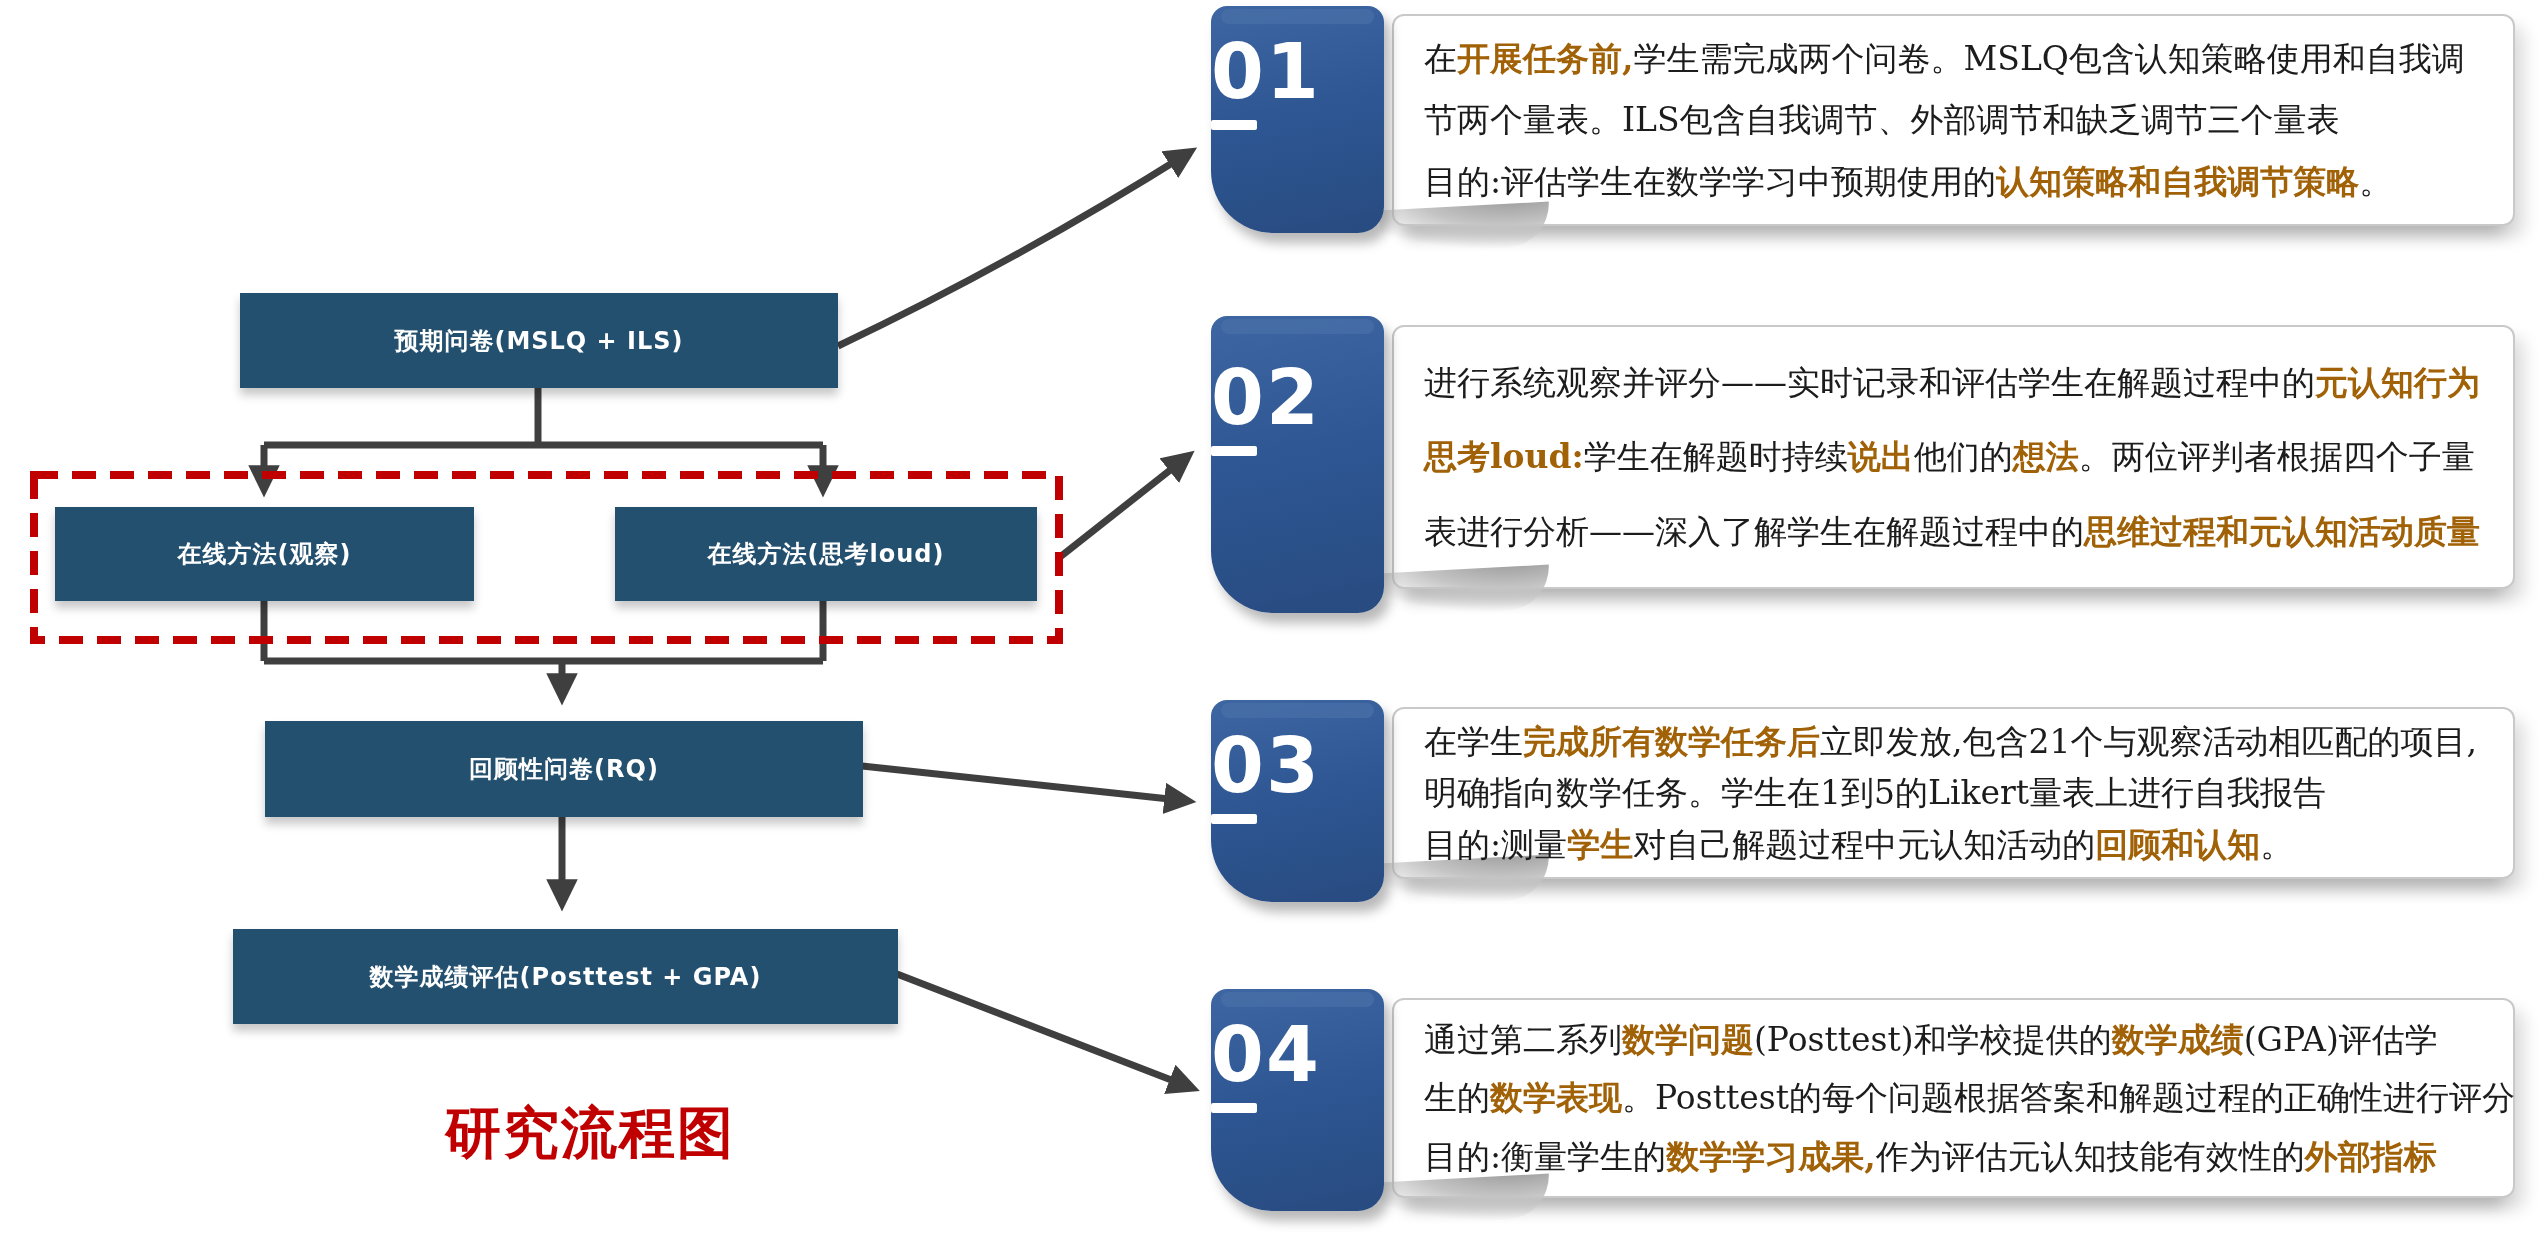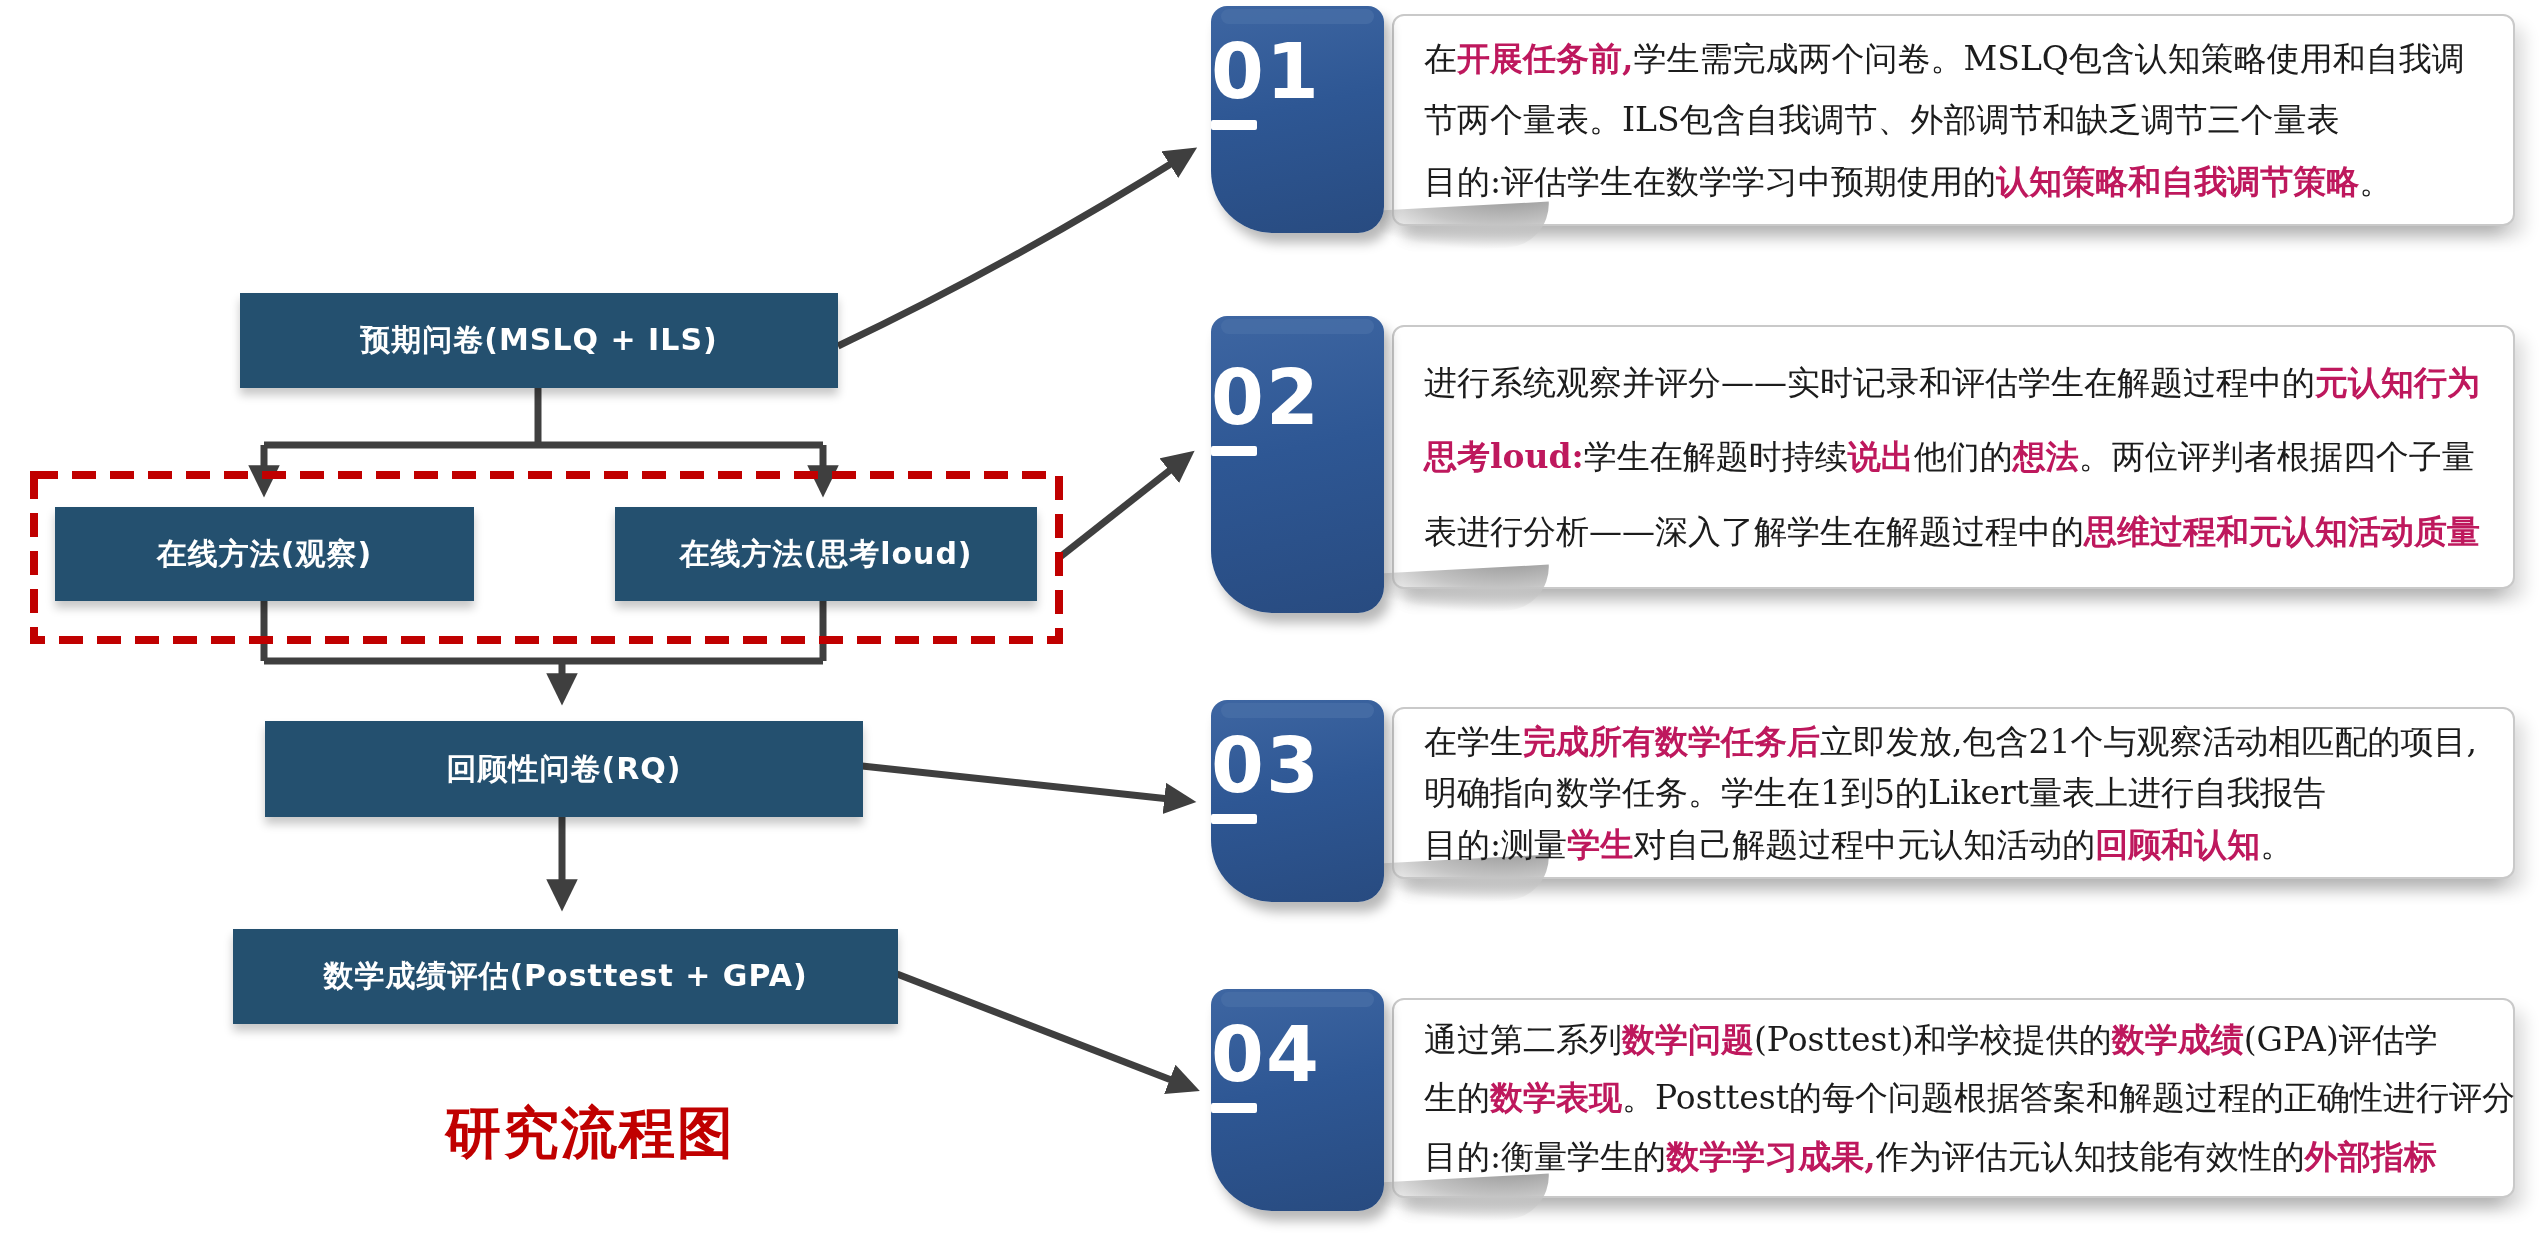--- a/index.html
+++ b/index.html
@@ -4,21 +4,21 @@
 <style>
   html,body{margin:0;padding:0;background:#ffffff;}
   .canvas{position:relative;width:2544px;height:1239px;background:#ffffff;overflow:hidden;
           font-family:"DejaVu Sans",sans-serif;}
 
   
   .wires{position:absolute;left:0;top:0;width:2544px;height:1239px;}
 
   
   .fbox{position:absolute;background:#24506F;color:#ffffff;display:flex;align-items:center;
-        justify-content:center;font-weight:bold;font-size:30px;letter-spacing:1px;
+        justify-content:center;font-weight:bold;font-size:24px;letter-spacing:1px;
         box-shadow:0 7px 9px rgba(0,0,0,0.22);white-space:nowrap;}
   .fbox-expect{left:240px;top:293px;width:598px;height:95px;}
   .fbox-observe{left:55px;top:507px;width:419px;height:94px;}
   .fbox-thinkaloud{left:615px;top:507px;width:422px;height:94px;}
   .fbox-rq{left:265px;top:721px;width:598px;height:96px;}
   .fbox-assess{left:233px;top:929px;width:665px;height:95px;}
 
   .diagram-title{position:absolute;left:380px;top:1098px;width:420px;height:72px;
         color:#C00000;font-weight:bold;font-size:56px;display:flex;align-items:center;
         justify-content:center;letter-spacing:2px;}
@@ -52,21 +52,21 @@
   .card4 .cardbody{top:9px;height:200px;padding-left:39px;}
   
   .cardbody::before{content:"";position:absolute;left:-14px;bottom:-26px;width:170px;height:44px;
          background:radial-gradient(130% 170% at 80% -30%,#8f8f8f 0%,#c4c4c4 45%,rgba(255,255,255,0) 78%);
          border-radius:0 0 90px 40px;transform:rotate(-3deg);}
 
   .tlines{position:absolute;left:0;top:0;right:0;bottom:0;display:flex;flex-direction:column;
          justify-content:space-evenly;padding:0 16px 0 30px;
          font-family:"DejaVu Serif",serif;font-size:33px;color:#1c1c1c;}
   .tline{white-space:nowrap;line-height:1.15;}
-  .tline .red{color:#be185d;font-weight:bold;}
+  .tline .red{color:#a16207;font-weight:bold;}
 </style>
 </head>
 <body>
 
 <div class="canvas">
 
   <svg class="wires" viewBox="0 0 2544 1239">
     <defs>
       <marker id="ah" markerUnits="strokeWidth" markerWidth="5" markerHeight="5" refX="3.4" refY="2.25" orient="auto">
         <path d="M0,0 L4.6,2.25 L0,4.5 z" fill="#3F3F3F"></path>

